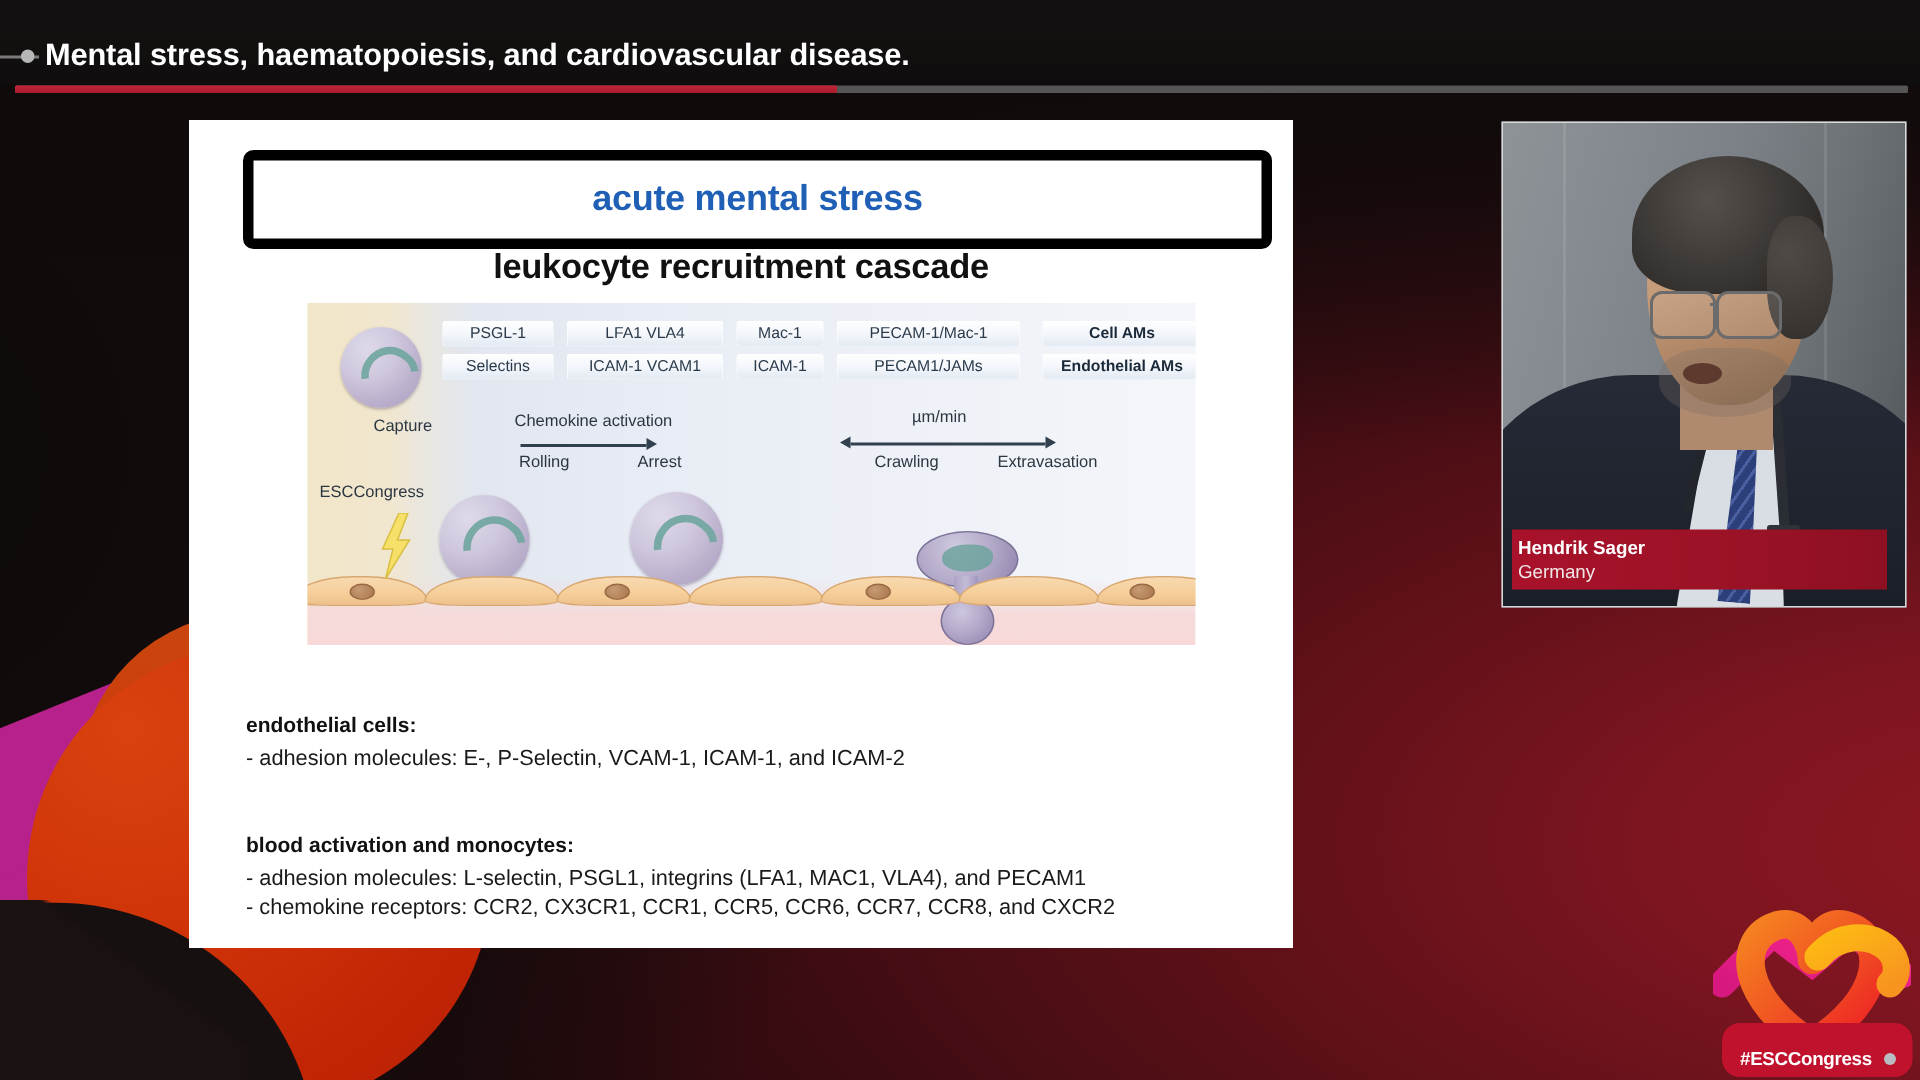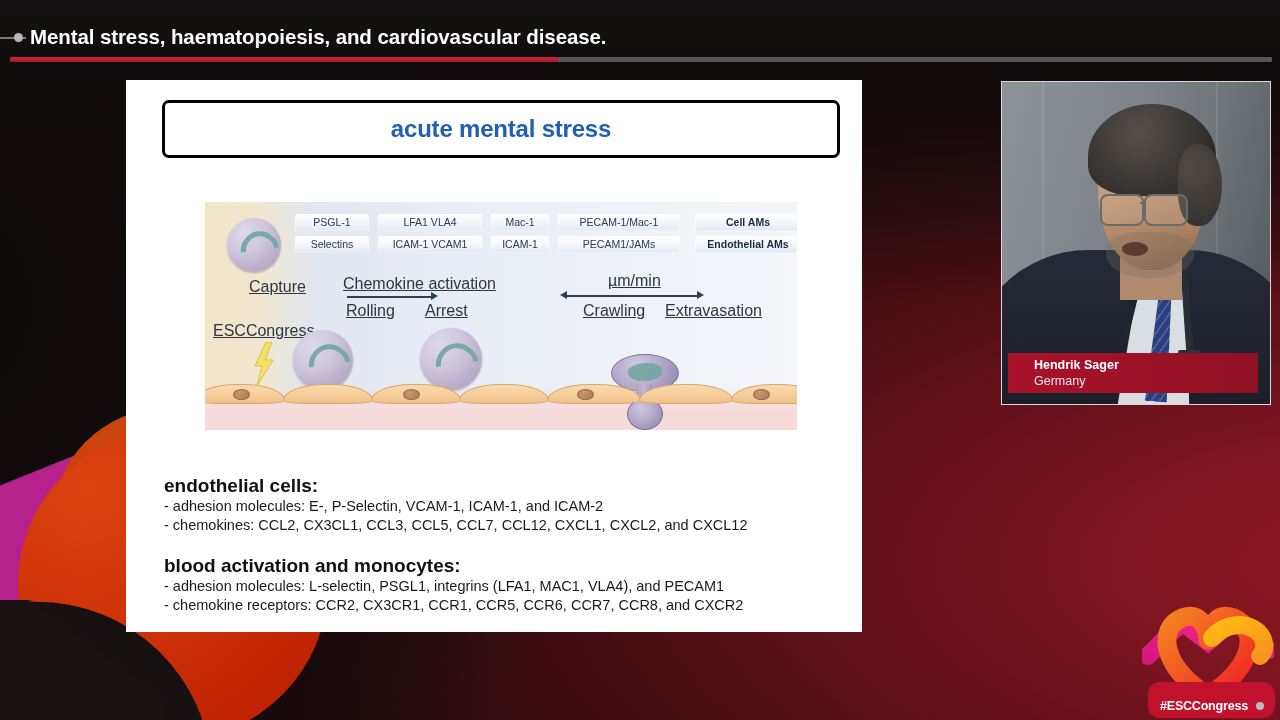--- a/index.html
+++ b/index.html
@@ -158,21 +158,21 @@
     height: 552px;
     background: #ffffff;
     overflow: hidden;
   }
   .slide-titlebox {
     position: absolute;
     left: 36px;
     top: 20px;
     width: 672px;
     height: 52px;
-    border: 3px solid #000000;
+    border: 7px solid #000000;
     border-radius: 7px;
     background: #fff;
     display: flex;
     align-items: center;
     justify-content: center;
   }
   .slide-titlebox-text {
     font-size: 24px;
     font-weight: bold;
     color: #1f5fb5;
@@ -224,23 +224,22 @@
     font-size: 10.5px;
     text-align: center;
     padding: 2px 0 3px 0;
     box-shadow: 0 0 0 0.5px rgba(255,255,255,0.8) inset;
   }
   .chip.bold { font-weight: bold; color: #1b2b3a; }
 
   .fig-label {
     position: absolute;
     color: #2c3742;
-    font-size: 16px;
+    font-size: 11px;
     white-space: nowrap;
-    text-decoration: underline;
   }
 
   .arrow-line {
     position: absolute;
     height: 1.6px;
     background: #30404e;
   }
   .arrow-head-r {
     position: absolute;
     width: 0; height: 0;
@@ -329,21 +328,21 @@
   .tm-nuc {
     position: absolute;
     border-radius: 50% 40% 50% 45%;
     background: #6fa39f;
     opacity: 0.85;
   }
 
   
   .txt-head {
     position: absolute;
-    font-size: 19px;
+    font-size: 14px;
     font-weight: bold;
     color: #111;
     white-space: nowrap;
   }
   .txt-line {
     position: absolute;
     font-size: 14.5px;
     color: #1a1a1a;
     white-space: nowrap;
   }
@@ -497,21 +496,21 @@
     border-radius: 40% 40% 52% 52%;
     background: rgba(120,110,100,0.30);
   }
   .nameplate {
     position: absolute;
     left: 1008px;
     top: 353px;
     width: 250px;
     height: 40px;
     background: linear-gradient(to right, #a8122a 0%, #9c1226 55%, #8e1022 100%);
-    padding: 4px 0 0 26px;
+    padding: 4px 0 0 4px;
     box-sizing: border-box;
   }
   .np-name {
     font-size: 12.5px;
     font-weight: bold;
     color: #fff;
     line-height: 16px;
   }
   .np-country {
     font-size: 12.5px;
@@ -577,20 +576,21 @@
   <div class="progress-track">
     <div class="progress-fill"></div>
   </div>
 
   <div class="slide">
 
     <div class="slide-titlebox">
       <div class="slide-titlebox-text">acute mental stress</div>
     </div>
 
+    <div class="slide-subtitle">leukocyte recruitment cascade</div>
 
     <div class="figure">
       <div class="figure-left-warm"></div>
       <div class="figure-base-pink"></div>
 
       <div class="chip-row" style="left:90px; top:12px;">
         <div class="chip" style="width:74px;">PSGL-1</div>
         <div class="chip" style="width:104px; margin-left:9px;">LFA1 VLA4</div>
         <div class="chip" style="width:58px; margin-left:9px;">Mac-1</div>
         <div class="chip" style="width:122px; margin-left:9px;">PECAM-1/Mac-1</div>
@@ -645,21 +645,20 @@
         <div class="endo-nucleus" style="left:548px; bottom:4px;"></div>
       </div>
 
       <svg style="position:absolute; left:48px; top:140px;" width="22" height="44" viewBox="0 0 22 44">
         <polygon points="13,0 2,24 9,24 4,44 20,18 12,18 19,0" fill="#f7e06a" stroke="#d9bf3f" stroke-width="1"></polygon>
       </svg>
     </div>
 
     <div class="txt-head" style="left:38px; top:395px;">endothelial cells:</div>
     <div class="txt-line" style="left:38px; top:418px;">- adhesion molecules: E-, P-Selectin, VCAM-1, ICAM-1, and ICAM-2</div>
-    <div class="txt-line" style="left:38px; top:437px;">- chemokines: CCL2, CX3CL1, CCL3, CCL5, CCL7, CCL12, CXCL1, CXCL2, and CXCL12</div>
 
     <div class="txt-head" style="left:38px; top:475px;">blood activation and monocytes:</div>
     <div class="txt-line" style="left:38px; top:498px;">- adhesion molecules: L-selectin, PSGL1, integrins (LFA1, MAC1, VLA4), and PECAM1</div>
     <div class="txt-line" style="left:38px; top:517px;">- chemokine receptors: CCR2, CX3CR1, CCR1, CCR5, CCR6, CCR7, CCR8, and CXCR2</div>
   </div>
 
   <div class="video">
     <div class="v-wall"></div>
     <div class="v-wallline" style="left:40px;"></div>
     <div class="v-wallline" style="left:214px;"></div>

